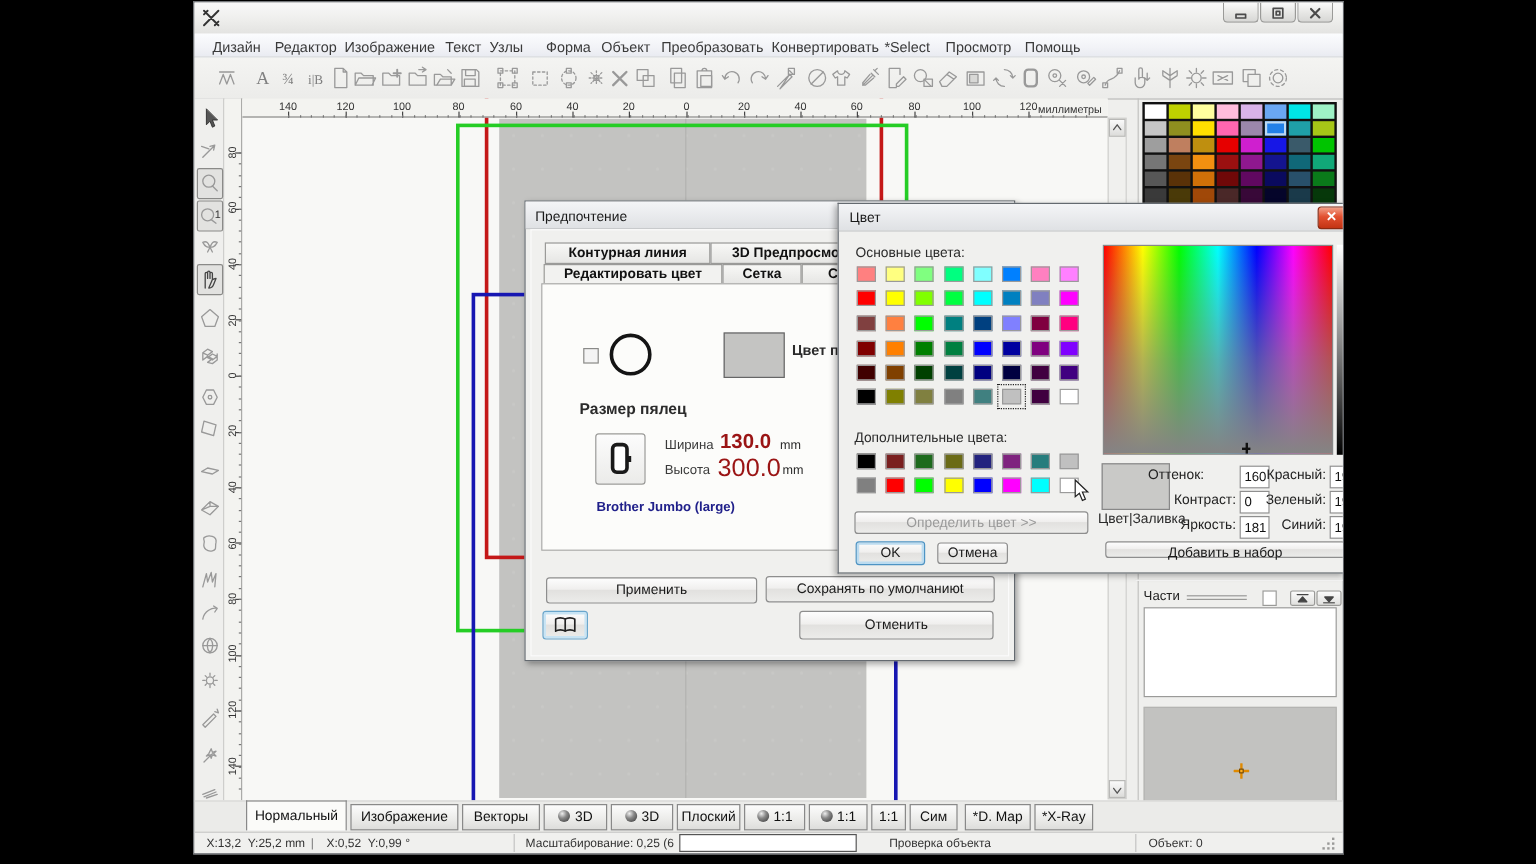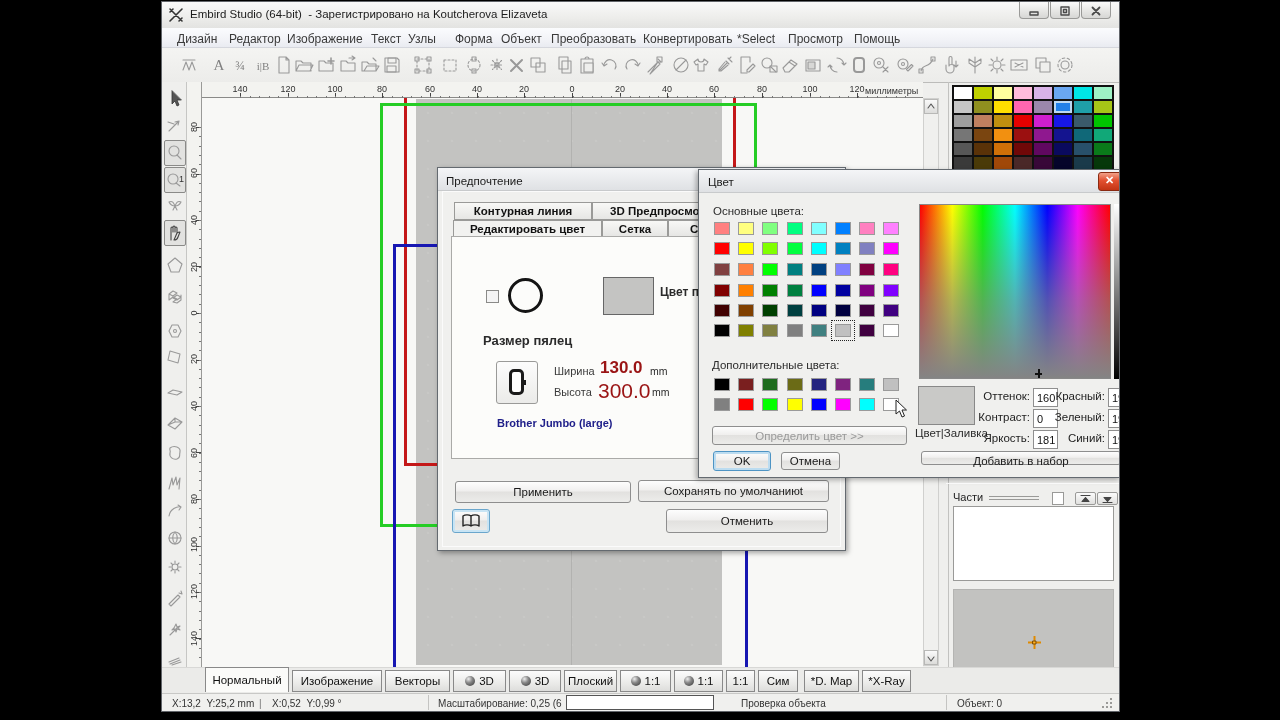--- a/index.html
+++ b/index.html
@@ -15,21 +15,20 @@
 .tick{position:absolute;background:#444}
 .sw{position:absolute;width:16px;height:13px;border:1px solid #9a9a9a}
 .fld{position:absolute;background:#fff;border:1px solid #8f8f8f;font-size:11px;color:#111;padding-left:3px}
 svg.ic{position:absolute;stroke:#999;fill:none;stroke-width:1.1;stroke-linecap:round;stroke-linejoin:round}
 </style></head><body>
 <div id="win">
 <div class="ab" style="left:0;top:0;width:957px;height:26px;background:linear-gradient(#f9f9f9,#ededeb 60%,#e3e3e1)"></div>
 <svg class="ic ab" style="left:6px;top:5px;width:16px;height:16px;stroke:#333;stroke-width:1.6" viewBox="0 0 16 16">
       <path d="M2,2 L14,14 M14,2 L2,14 M5,2 L2,5 M11,14 L14,11"></path>
     </svg>
-<div class="t" style="left:28px;top:6px;font-size:11.5px;color:#1c1c1c">Embird Studio (64-bit)&nbsp;&nbsp;- Зарегистрировано на Koutcherova Elizaveta</div>
 <div class="ab" style="left:857px;top:0;width:30px;height:17px;background:linear-gradient(#fbfbfb,#e8e8e6 50%,#d7d7d5);border:1px solid #9a9a98;border-top:none;border-radius:0 0 4px 4px"></div>
 <div class="ab" style="left:888px;top:0;width:30px;height:17px;background:linear-gradient(#fbfbfb,#e8e8e6 50%,#d7d7d5);border:1px solid #9a9a98;border-top:none;border-radius:0 0 4px 4px"></div>
 <div class="ab" style="left:919px;top:0;width:30px;height:17px;background:linear-gradient(#fbfbfb,#e8e8e6 50%,#d7d7d5);border:1px solid #9a9a98;border-top:none;border-radius:0 0 4px 4px"></div>
 <svg class="ic ab" style="left:866px;top:3px;width:12px;height:12px;stroke:#4a4a4a;stroke-width:1.4" viewBox="0 0 12 12">
       <rect x="2" y="7" width="8" height="3"></rect>
     </svg>
 <svg class="ic ab" style="left:897px;top:3px;width:12px;height:12px;stroke:#4a4a4a;stroke-width:1.4" viewBox="0 0 12 12">
       <rect x="2" y="2" width="8" height="8"></rect>
       <rect x="4.5" y="4.5" width="3" height="3"></rect>
     </svg>
@@ -679,21 +678,21 @@
 <div class="btn" style="left:14px;top:281px;width:58px;height:20px;line-height:19px;border:1px solid #4e94c4;box-shadow:inset 0 0 0 2px #bcdcf0">OK</div>
 <div class="btn" style="left:82px;top:282px;width:59px;height:18px;line-height:17px">Отмена</div>
 <div class="ab" style="left:220px;top:34px;width:192px;height:175px;border:1px solid #888;
  background:linear-gradient(to bottom, rgba(132,132,132,0) 0%, rgba(132,132,132,.62) 55%, #848484 100%),
  linear-gradient(to right,#f00 0%,#ff0 17%,#0f0 33%,#0ff 50%,#00f 67%,#f0f 83%,#f00 100%)"></div>
 <div class="ab" style="left:336px;top:203px;width:7px;height:2px;background:#111"></div>
 <div class="ab" style="left:339px;top:199px;width:2px;height:9px;background:#111"></div>
 <div class="ab" style="left:415px;top:34px;width:8px;height:175px;background:linear-gradient(#fff,#808080 50%,#000)"></div>
 <div class="ab" style="left:219px;top:216px;width:57px;height:39px;background:#c9c9c7;border:1px solid #888"></div>
 <div class="t" style="left:216px;top:257px;font-size:11.5px">Цвет|Заливка</div>
-<div style="position:absolute;font-size:11.5px;color:#222;text-align:right;white-space:nowrap;left:231px;top:220px;width:100px">Оттенок:</div>
+<div style="position:absolute;font-size:11.5px;color:#222;text-align:center;white-space:nowrap;left:231px;top:220px;width:100px">Оттенок:</div>
 <div style="position:absolute;font-size:11.5px;color:#222;text-align:right;white-space:nowrap;left:231px;top:241px;width:100px">Контраст:</div>
 <div style="position:absolute;font-size:11.5px;color:#222;text-align:right;white-space:nowrap;left:231px;top:262px;width:100px">Яркость:</div>
 <div class="fld" style="left:334px;top:218px;width:25px;height:19px;line-height:18px">160</div>
 <div class="fld" style="left:334px;top:239px;width:25px;height:19px;line-height:18px">0</div>
 <div class="fld" style="left:334px;top:260px;width:25px;height:19px;line-height:18px">181</div>
 <div style="position:absolute;font-size:11.5px;color:#222;text-align:right;white-space:nowrap;left:306px;top:220px;width:100px">Красный:</div>
 <div style="position:absolute;font-size:11.5px;color:#222;text-align:right;white-space:nowrap;left:306px;top:241px;width:100px">Зеленый:</div>
 <div style="position:absolute;font-size:11.5px;color:#222;text-align:right;white-space:nowrap;left:306px;top:262px;width:100px">Синий:</div>
 <div class="fld" style="left:409px;top:218px;width:60px;height:19px;line-height:18px">19</div>
 <div class="fld" style="left:409px;top:239px;width:60px;height:19px;line-height:18px">19</div>

